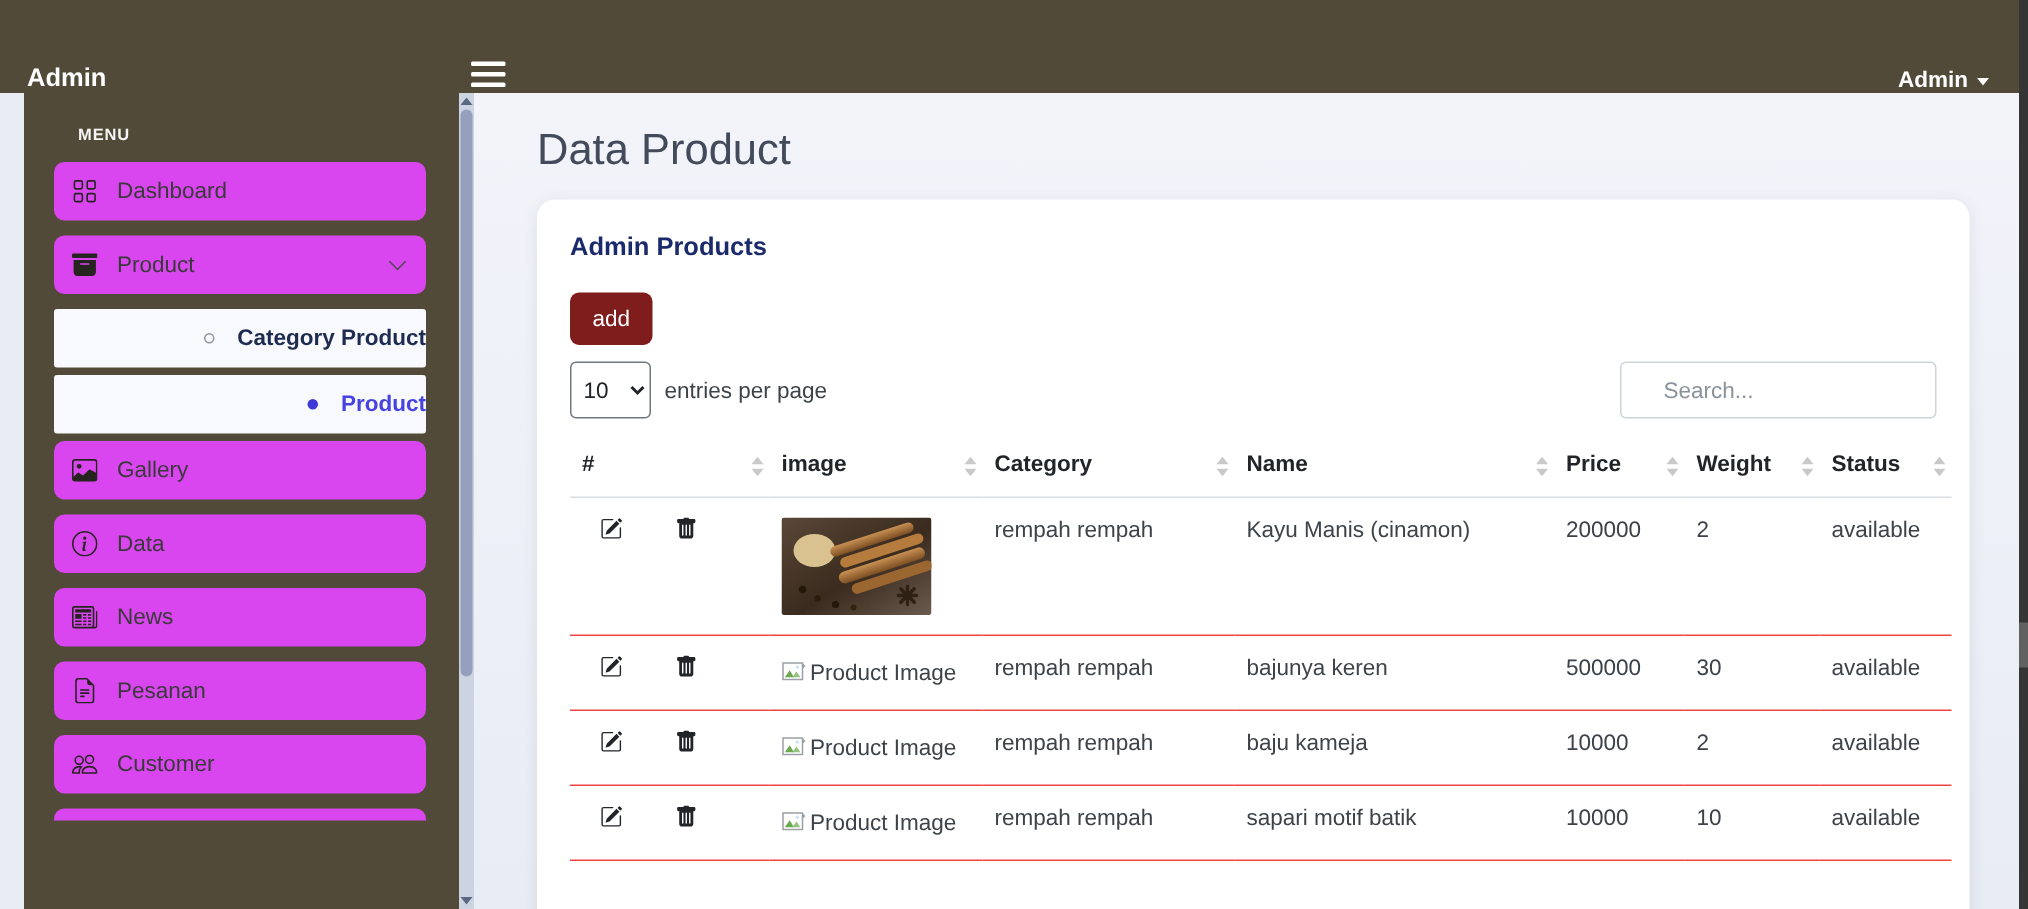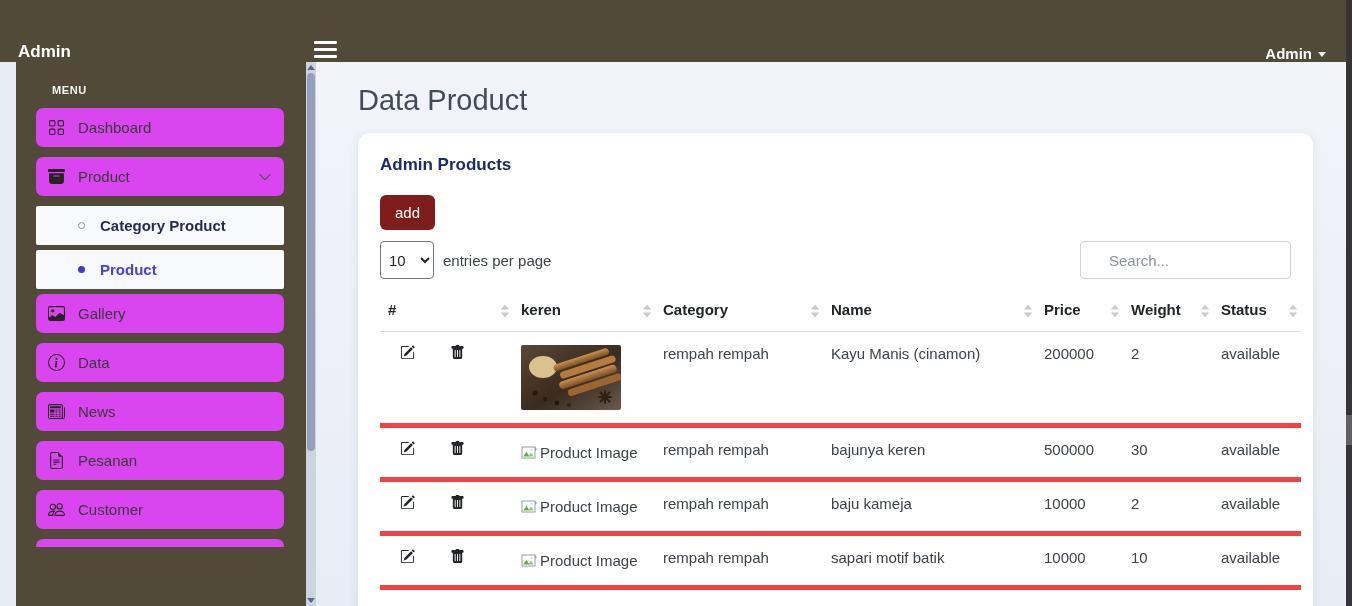--- a/index.html
+++ b/index.html
@@ -22,21 +22,21 @@
   .menu-label { color:#f5f5f5; font-size:11px; font-weight:700; letter-spacing:.6px; margin:0 0 12px 36px; }
   .menu-item { margin:0 22px 10px 20px; background:#d946ef; border-radius:7px; height:39px;
                display:flex; align-items:center; padding:0 12px; color:#3a3a3a; font-size:15px; font-weight:500; cursor:pointer; }
   .menu-item .mi-icon { width:17px; height:17px; margin-right:13px; flex:0 0 auto; color:#26241f; }
   .menu-item .mi-icon svg { width:100%; height:100%; display:block; }
   .menu-item.partial { height:8px; margin-bottom:0; border-radius:7px 7px 0 0; }
   .chev { margin-left:auto; width:14px; height:14px; color:#4a4a4a; }
   .chev svg { width:100%; height:100%; display:block; }
 
   .sub-item { margin:0 22px 5px 20px; background:#f8f9fc; border-radius:2px; height:39px;
-              display:flex; align-items:center; padding-left:42px; font-size:15px; font-weight:600; cursor:pointer; }
+              display:flex; align-items:center; padding-left:42px; font-size:15px; font-weight:600; cursor:pointer;justify-content:flex-end; }
   .sub-item .bullet { width:7px; height:7px; border-radius:50%; margin-right:15px; }
   .sub-item.cat { color:#1f2b50; }
   .sub-item.cat .bullet { border:1.5px solid #8d93a0; background:transparent; }
   .sub-item.active { color:#4742e0; }
   .sub-item.active .bullet { background:#3d38d6; }
 
   
   .side-scroll { width:10px; background:#cdd4e1; position:relative; }
   .ss-thumb { position:absolute; left:1px; top:11px; width:8px; height:378px; background:#94a0bc; border-radius:4px; }
   .ss-up, .ss-down { position:absolute; left:1px; width:0; height:0; border-left:4px solid transparent; border-right:4px solid transparent; }
@@ -60,21 +60,21 @@
   .search-input::placeholder { color:#8a929a; }
 
   
   table { width:100%; border-collapse:collapse; margin-top:13px; font-size:15px; color:#3d4349; table-layout:fixed; }
   th { text-align:left; padding:9px 8px 13px 8px; color:#212529; font-size:15px; position:relative;
        border-bottom:1px solid #d9dde2; cursor:pointer; }
   .sort { position:absolute; right:4px; top:50%; transform:translateY(-58%); display:flex; flex-direction:column; gap:3px; }
   .sort i { display:block; width:0; height:0; border-left:4px solid transparent; border-right:4px solid transparent; }
   .sort .up { border-bottom:5px solid #c9c9c9; }
   .sort .dn { border-top:5px solid #c9c9c9; }
-  td { padding:13px 8px; border-bottom:5px solid #ef4444; vertical-align:top; }
+  td { padding:13px 8px; border-bottom:1px solid #ef4444; vertical-align:top; }
   .actions-cell { padding-left:20px; }
   .actions-cell .icon-btn { display:inline-block; width:15px; height:15px; color:#212529; cursor:pointer; }
   .actions-cell .icon-btn + .icon-btn { margin-left:31px; }
   .actions-cell svg { width:100%; height:100%; display:block; }
   .photo { width:100px; height:65px; border-radius:2px; display:block; }
   .broken { line-height:23px; }
   .broken-icon { display:inline-block; vertical-align:-2px; margin-right:2px; }
 </style>
 </head>
 <body>
@@ -215,21 +215,21 @@
             <col style="width:87px">
             <col style="width:90px">
             <col style="width:88px">
         </colgroup>
         <thead>
           <tr>
             <th><span>#</span><span class="sort">
                   <i class="up"></i>
                   <i class="dn"></i>
                 </span></th>
-            <th><span>keren</span><span class="sort">
+            <th><span>image</span><span class="sort">
                   <i class="up"></i>
                   <i class="dn"></i>
                 </span></th>
             <th><span>Category</span><span class="sort">
                   <i class="up"></i>
                   <i class="dn"></i>
                 </span></th>
             <th><span>Name</span><span class="sort">
                   <i class="up"></i>
                   <i class="dn"></i>

